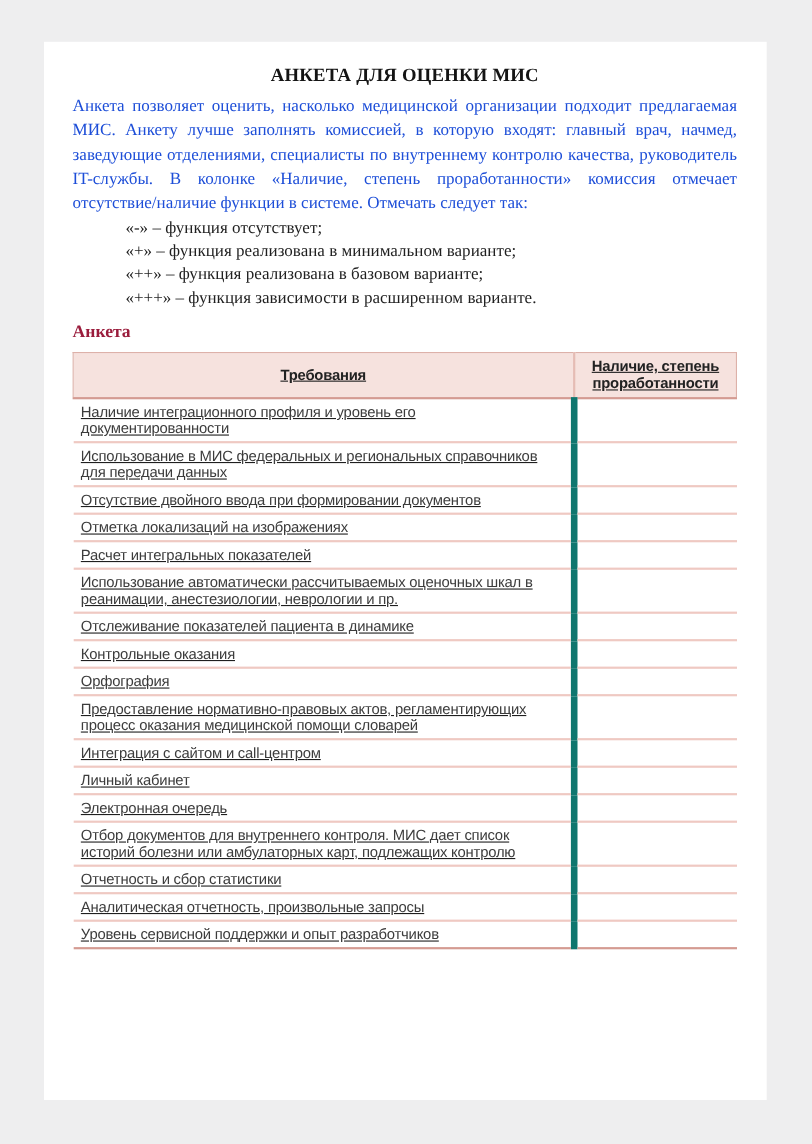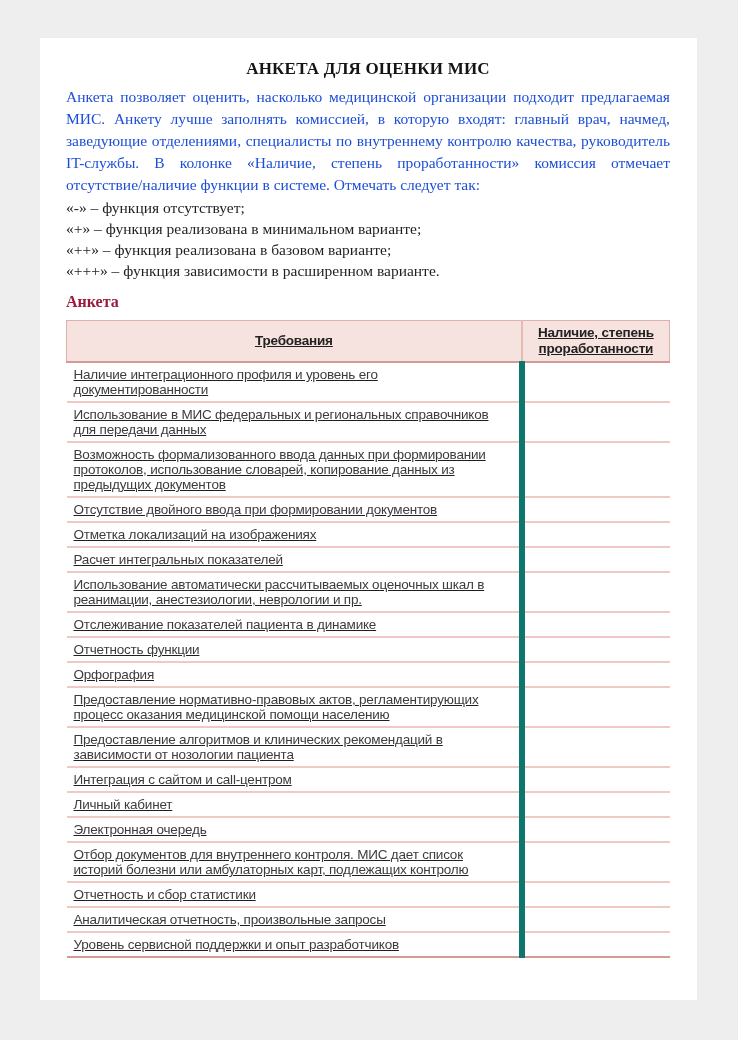--- a/index.html
+++ b/index.html
@@ -28,20 +28,21 @@
   }
   .intro {
     font-size:15.5px; line-height:22px;
     text-align:justify;
     color:#1d4ed8;
   }
   .legend { margin-top:1px; }
   .legend-item {
     font-size:15.5px; line-height:21px;
     color:#1f1f1f;
+    margin-left:48px;
   }
   .table-title {
     margin-top:11px; margin-bottom:8px;
     font-size:16px; line-height:20px;
     font-weight:700;
     color:#9a1c3c;
   }
   table.questionnaire {
     width:100%;
     border-collapse:collapse;
@@ -105,57 +106,49 @@
       <tbody id="rows">
           <tr>
             <td class="req">Наличие интеграционного профиля и уровень его документированности</td>
             <td class="val"></td>
           </tr>
           <tr>
             <td class="req">Использование в МИС федеральных и региональных справочников для передачи данных</td>
             <td class="val"></td>
           </tr>
           <tr>
-            <td class="req">Возможность формализованного ввода данных при формировании протоколов, использование словарей, копирование данных из предыдущих документов</td>
-            <td class="val"></td>
-          </tr>
-          <tr>
             <td class="req">Отсутствие двойного ввода при формировании документов</td>
             <td class="val"></td>
           </tr>
           <tr>
             <td class="req">Отметка локализаций на изображениях</td>
             <td class="val"></td>
           </tr>
           <tr>
             <td class="req">Расчет интегральных показателей</td>
             <td class="val"></td>
           </tr>
           <tr>
             <td class="req">Использование автоматически рассчитываемых оценочных шкал в реанимации, анестезиологии, неврологии и пр.</td>
             <td class="val"></td>
           </tr>
           <tr>
             <td class="req">Отслеживание показателей пациента в динамике</td>
             <td class="val"></td>
           </tr>
           <tr>
-            <td class="req">Отчетность функции</td>
+            <td class="req">Контрольные оказания</td>
             <td class="val"></td>
           </tr>
           <tr>
             <td class="req">Орфография</td>
             <td class="val"></td>
           </tr>
           <tr>
-            <td class="req">Предоставление нормативно-правовых актов, регламентирующих процесс оказания медицинской помощи населению</td>
-            <td class="val"></td>
-          </tr>
-          <tr>
-            <td class="req">Предоставление алгоритмов и клинических рекомендаций в зависимости от нозологии пациента</td>
+            <td class="req">Предоставление нормативно-правовых актов, регламентирующих процесс оказания медицинской помощи словарей</td>
             <td class="val"></td>
           </tr>
           <tr>
             <td class="req">Интеграция с сайтом и call-центром</td>
             <td class="val"></td>
           </tr>
           <tr>
             <td class="req">Личный кабинет</td>
             <td class="val"></td>
           </tr>

